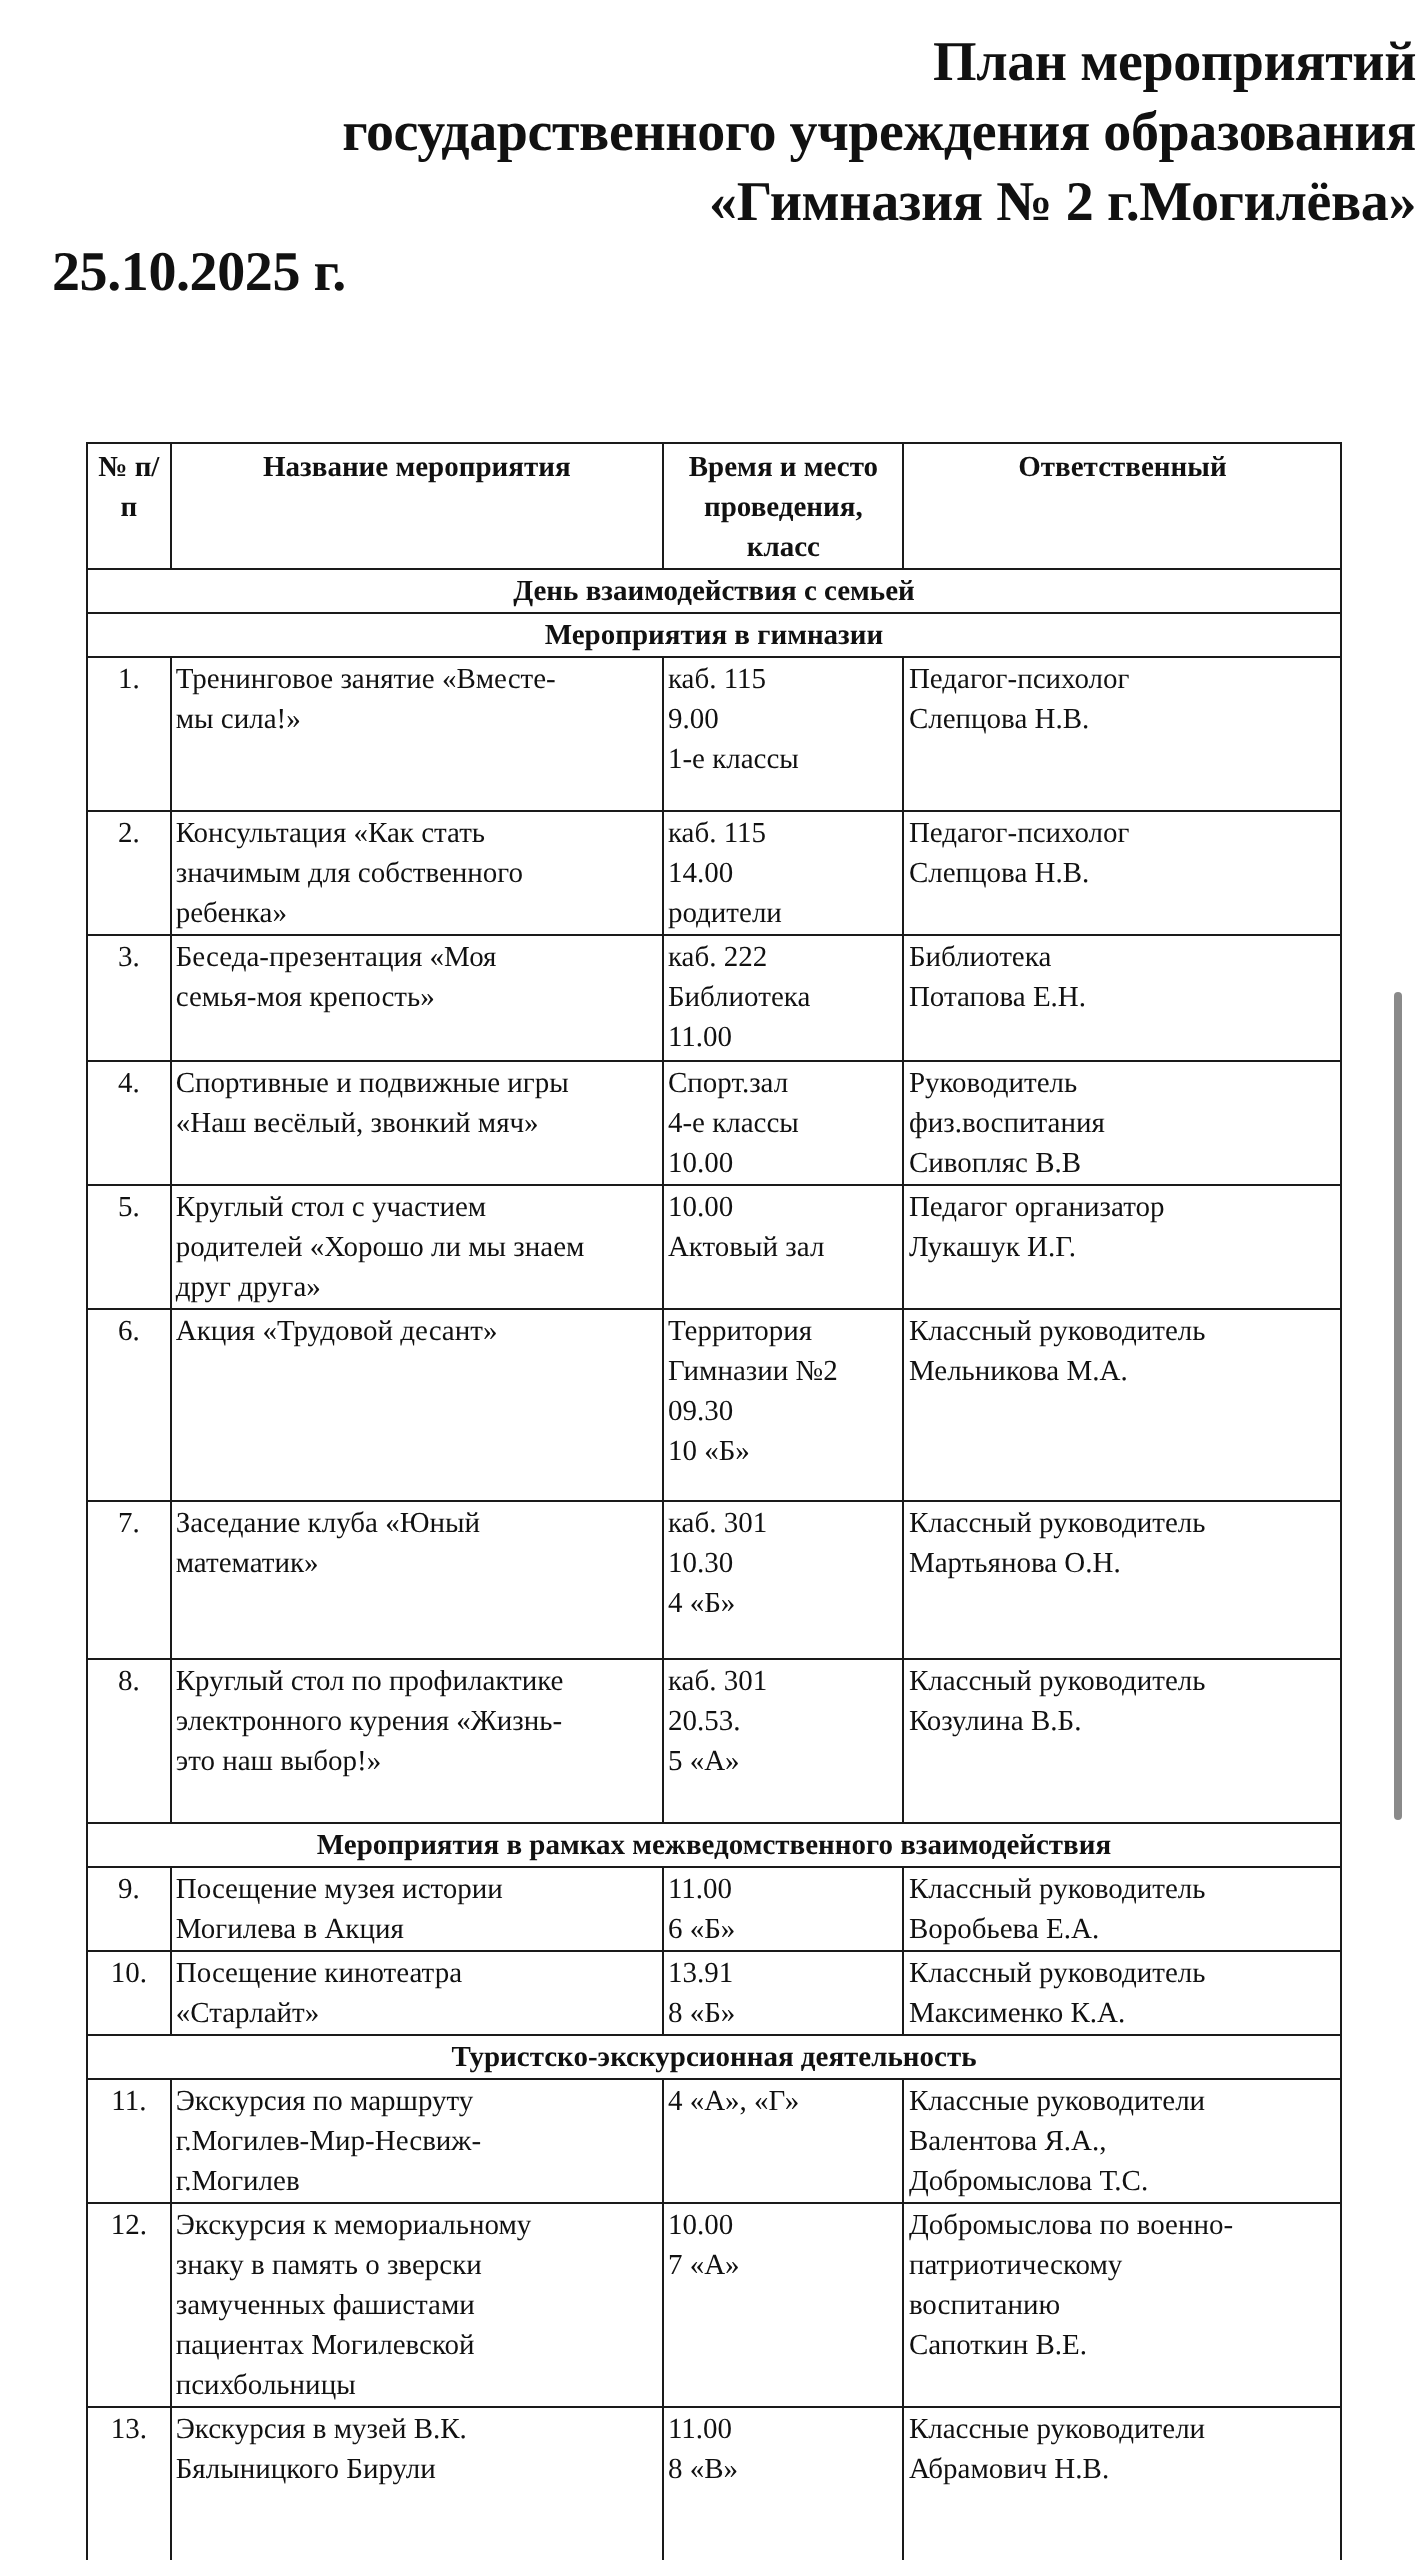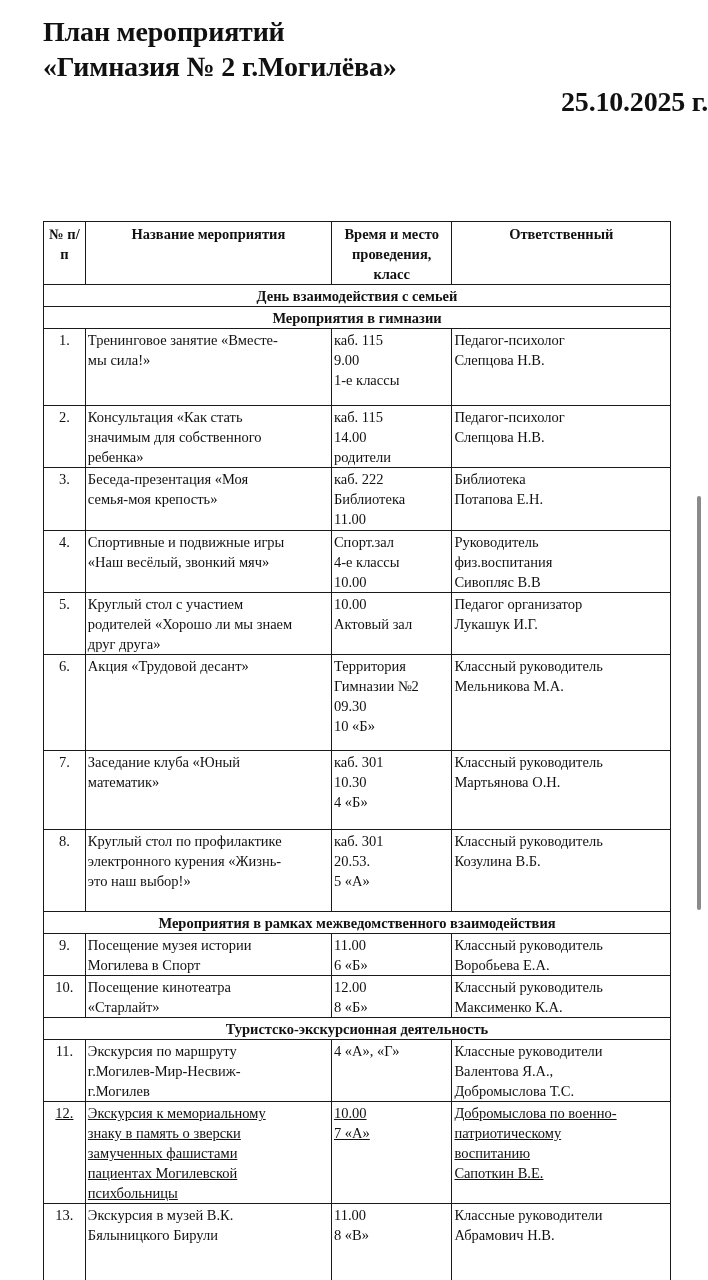--- a/index.html
+++ b/index.html
@@ -18,28 +18,27 @@
     .title-block {
       position: absolute;
       left: 0;
       top: 14px;
       width: 708px;
     }
     .title-line {
       font-weight: bold;
       font-size: 28px;
       line-height: 35px;
-      text-align: left;
+      text-align: right;
       white-space: nowrap;
       letter-spacing: -0.2px;
-      padding-left: 43px;
     }
     .title-date {
-      text-align: right;
-      padding-left: 49px;
+      text-align: left;
+      padding-left: 26px;
     }
     .plan-table {
       position: absolute;
       left: 43px;
       top: 221px;
       width: 628px;
       border-collapse: collapse;
       table-layout: fixed;
     }
     .plan-table td, .plan-table th {
@@ -77,37 +76,38 @@
     .h-r2 { height: 62px; }
     .h-r3 { height: 63px; }
     .h-r4 { height: 61px; }
     .h-r5 { height: 60px; }
     .h-r6 { height: 96px; }
     .h-r7 { height: 79px; }
     .h-r8 { height: 82px; }
     .h-r9 { height: 41px; }
     .h-r10 { height: 41px; }
     .h-r11 { height: 62px; margin-top: 45px; }
-    .h-r12 { height: 99px; text-decoration: underline; }
+    .h-r12 { height: 99px; }
     .h-r13 { height: 80px; }
     .scrollbar {
       position: absolute;
       left: 697px;
       top: 496px;
       width: 4px;
       height: 414px;
       background: #8a8a8a;
       border-radius: 2px;
     }
   </style>
 </head>
 <body>
 
 <div class="title-block">
   <div class="title-line">План мероприятий</div>
+  <div class="title-line">государственного учреждения образования</div>
   <div class="title-line">«Гимназия № 2 г.Могилёва»</div>
   <div class="title-line title-date">25.10.2025 г.</div>
 </div>
 
 <table class="plan-table">
   <colgroup>
     <col class="col-num">
     <col class="col-name">
     <col class="col-time">
     <col class="col-resp">
@@ -263,39 +263,39 @@
           <span class="cell-line">Козулина В.Б.</span>
         </td>
       </tr>
       <tr class="section-row">
         <td colspan="4">Мероприятия в рамках межведомственного взаимодействия</td>
       </tr>
       <tr class="h-r9">
         <td class="num-cell">9.</td>
         <td>
           <span class="cell-line">Посещение музея истории</span>
-          <span class="cell-line">Могилева в Спорт</span>
+          <span class="cell-line">Могилева в Акция</span>
         </td>
         <td>
           <span class="cell-line">11.00</span>
           <span class="cell-line">6 «Б»</span>
         </td>
         <td>
           <span class="cell-line">Классный руководитель</span>
           <span class="cell-line">Воробьева Е.А.</span>
         </td>
       </tr>
       <tr class="h-r10">
         <td class="num-cell">10.</td>
         <td>
           <span class="cell-line">Посещение кинотеатра</span>
           <span class="cell-line">«Старлайт»</span>
         </td>
         <td>
-          <span class="cell-line">12.00</span>
+          <span class="cell-line">13.91</span>
           <span class="cell-line">8 «Б»</span>
         </td>
         <td>
           <span class="cell-line">Классный руководитель</span>
           <span class="cell-line">Максименко К.А.</span>
         </td>
       </tr>
       <tr class="section-row">
         <td colspan="4">Туристско-экскурсионная деятельность</td>
       </tr>

